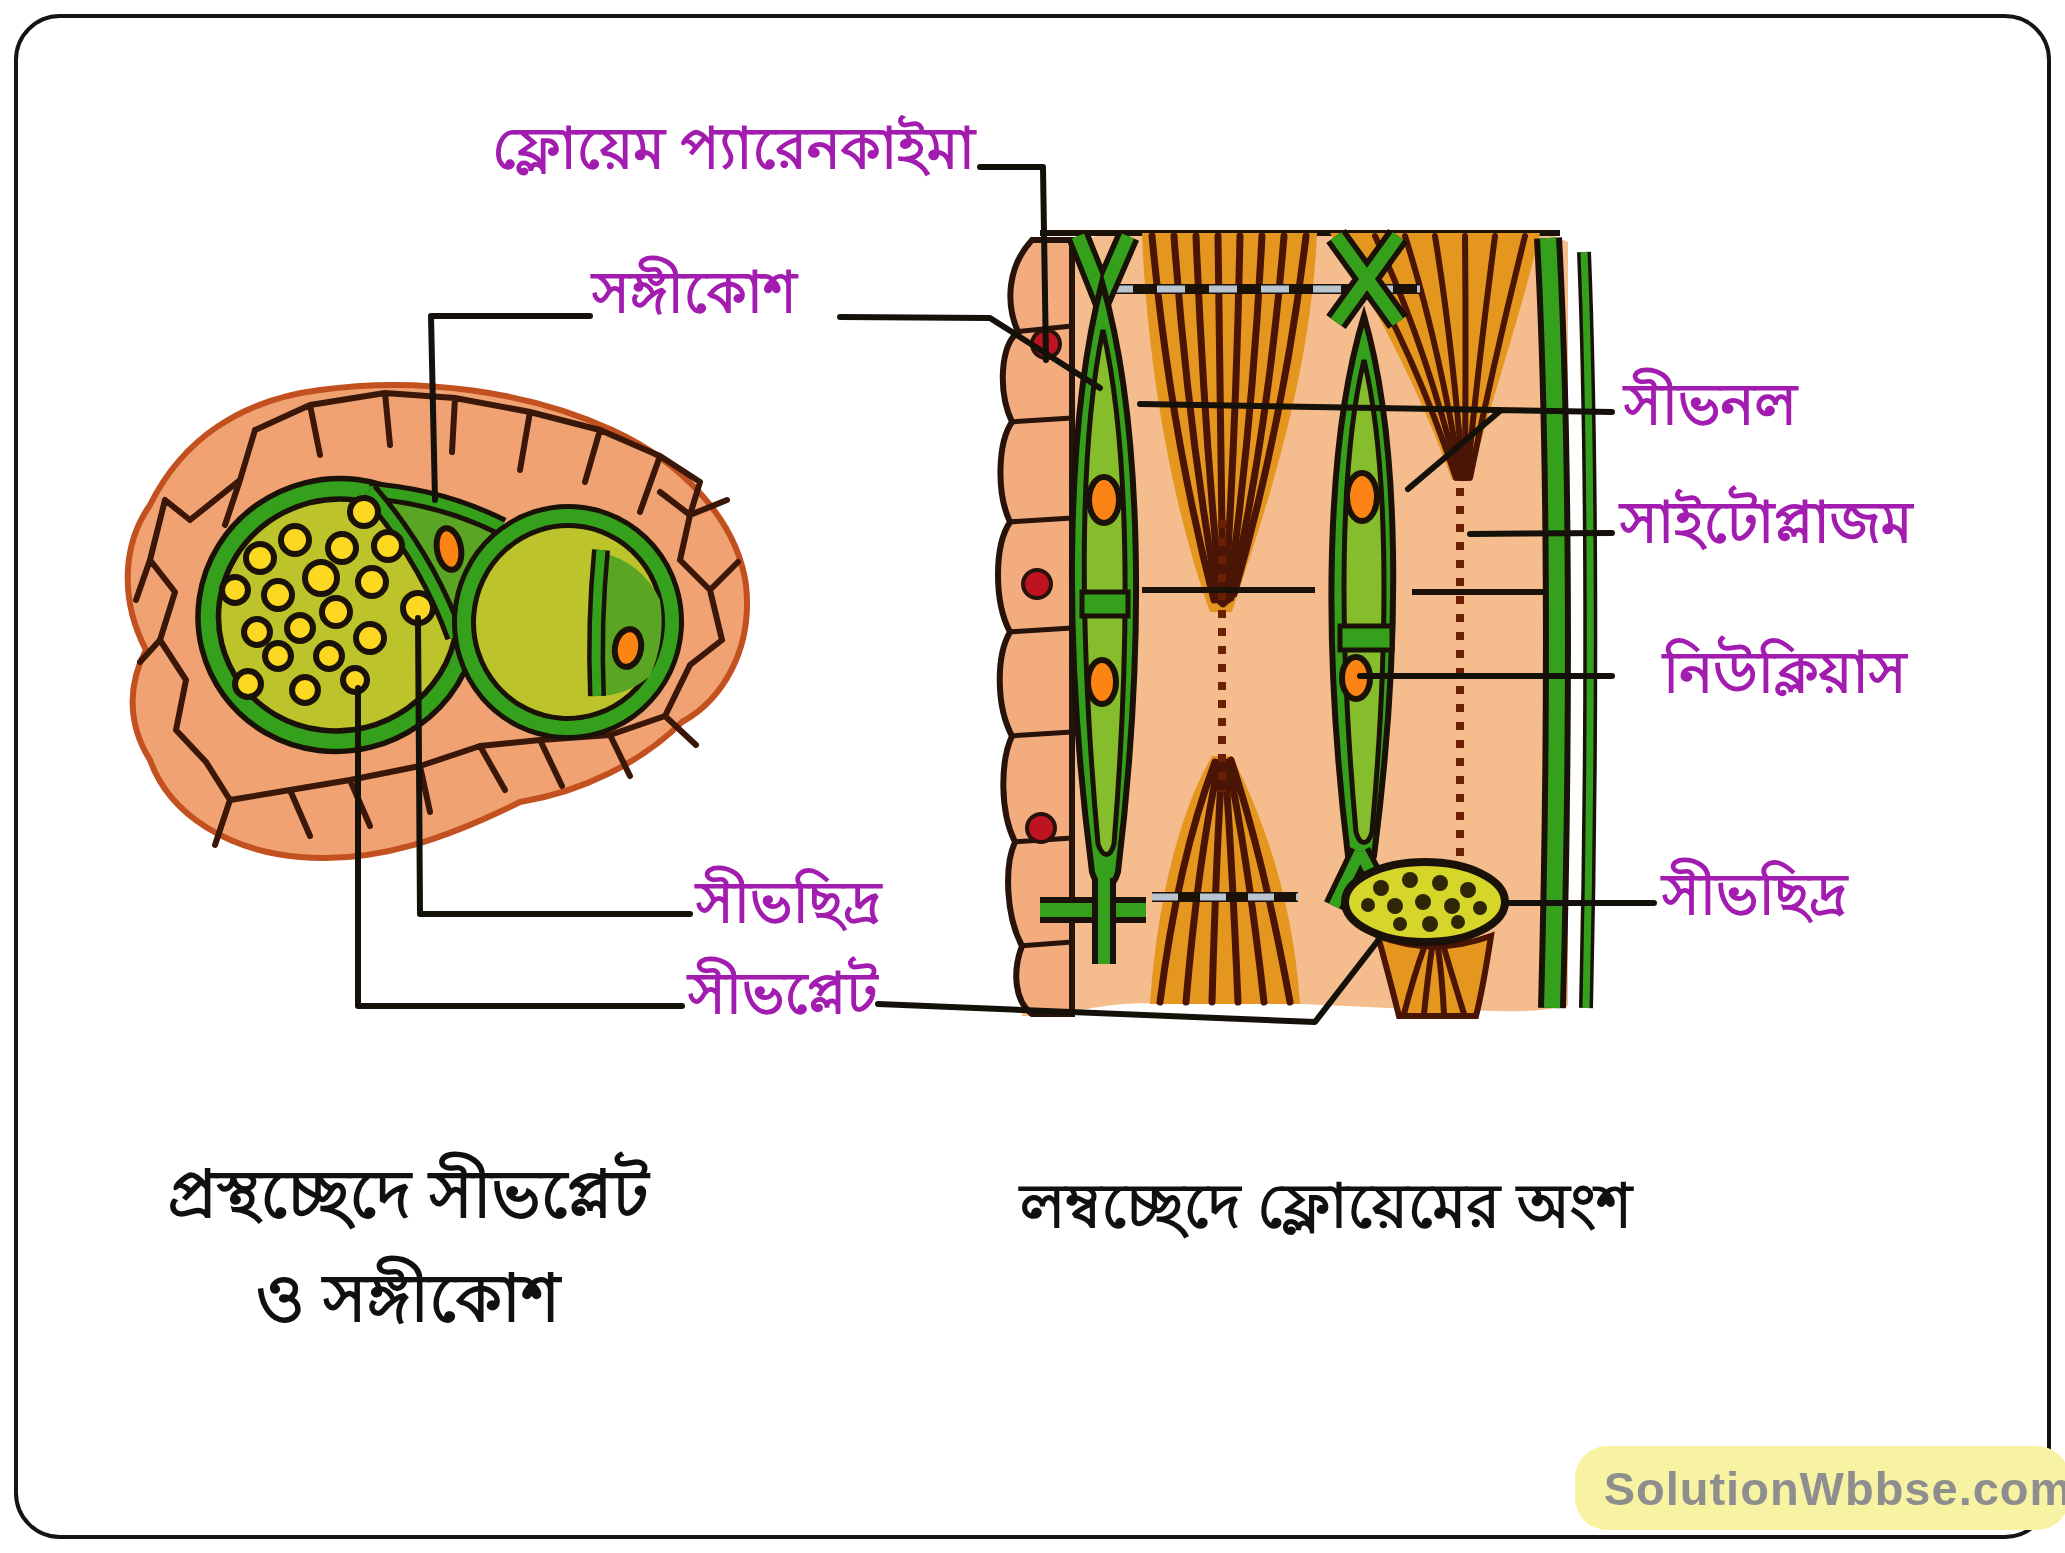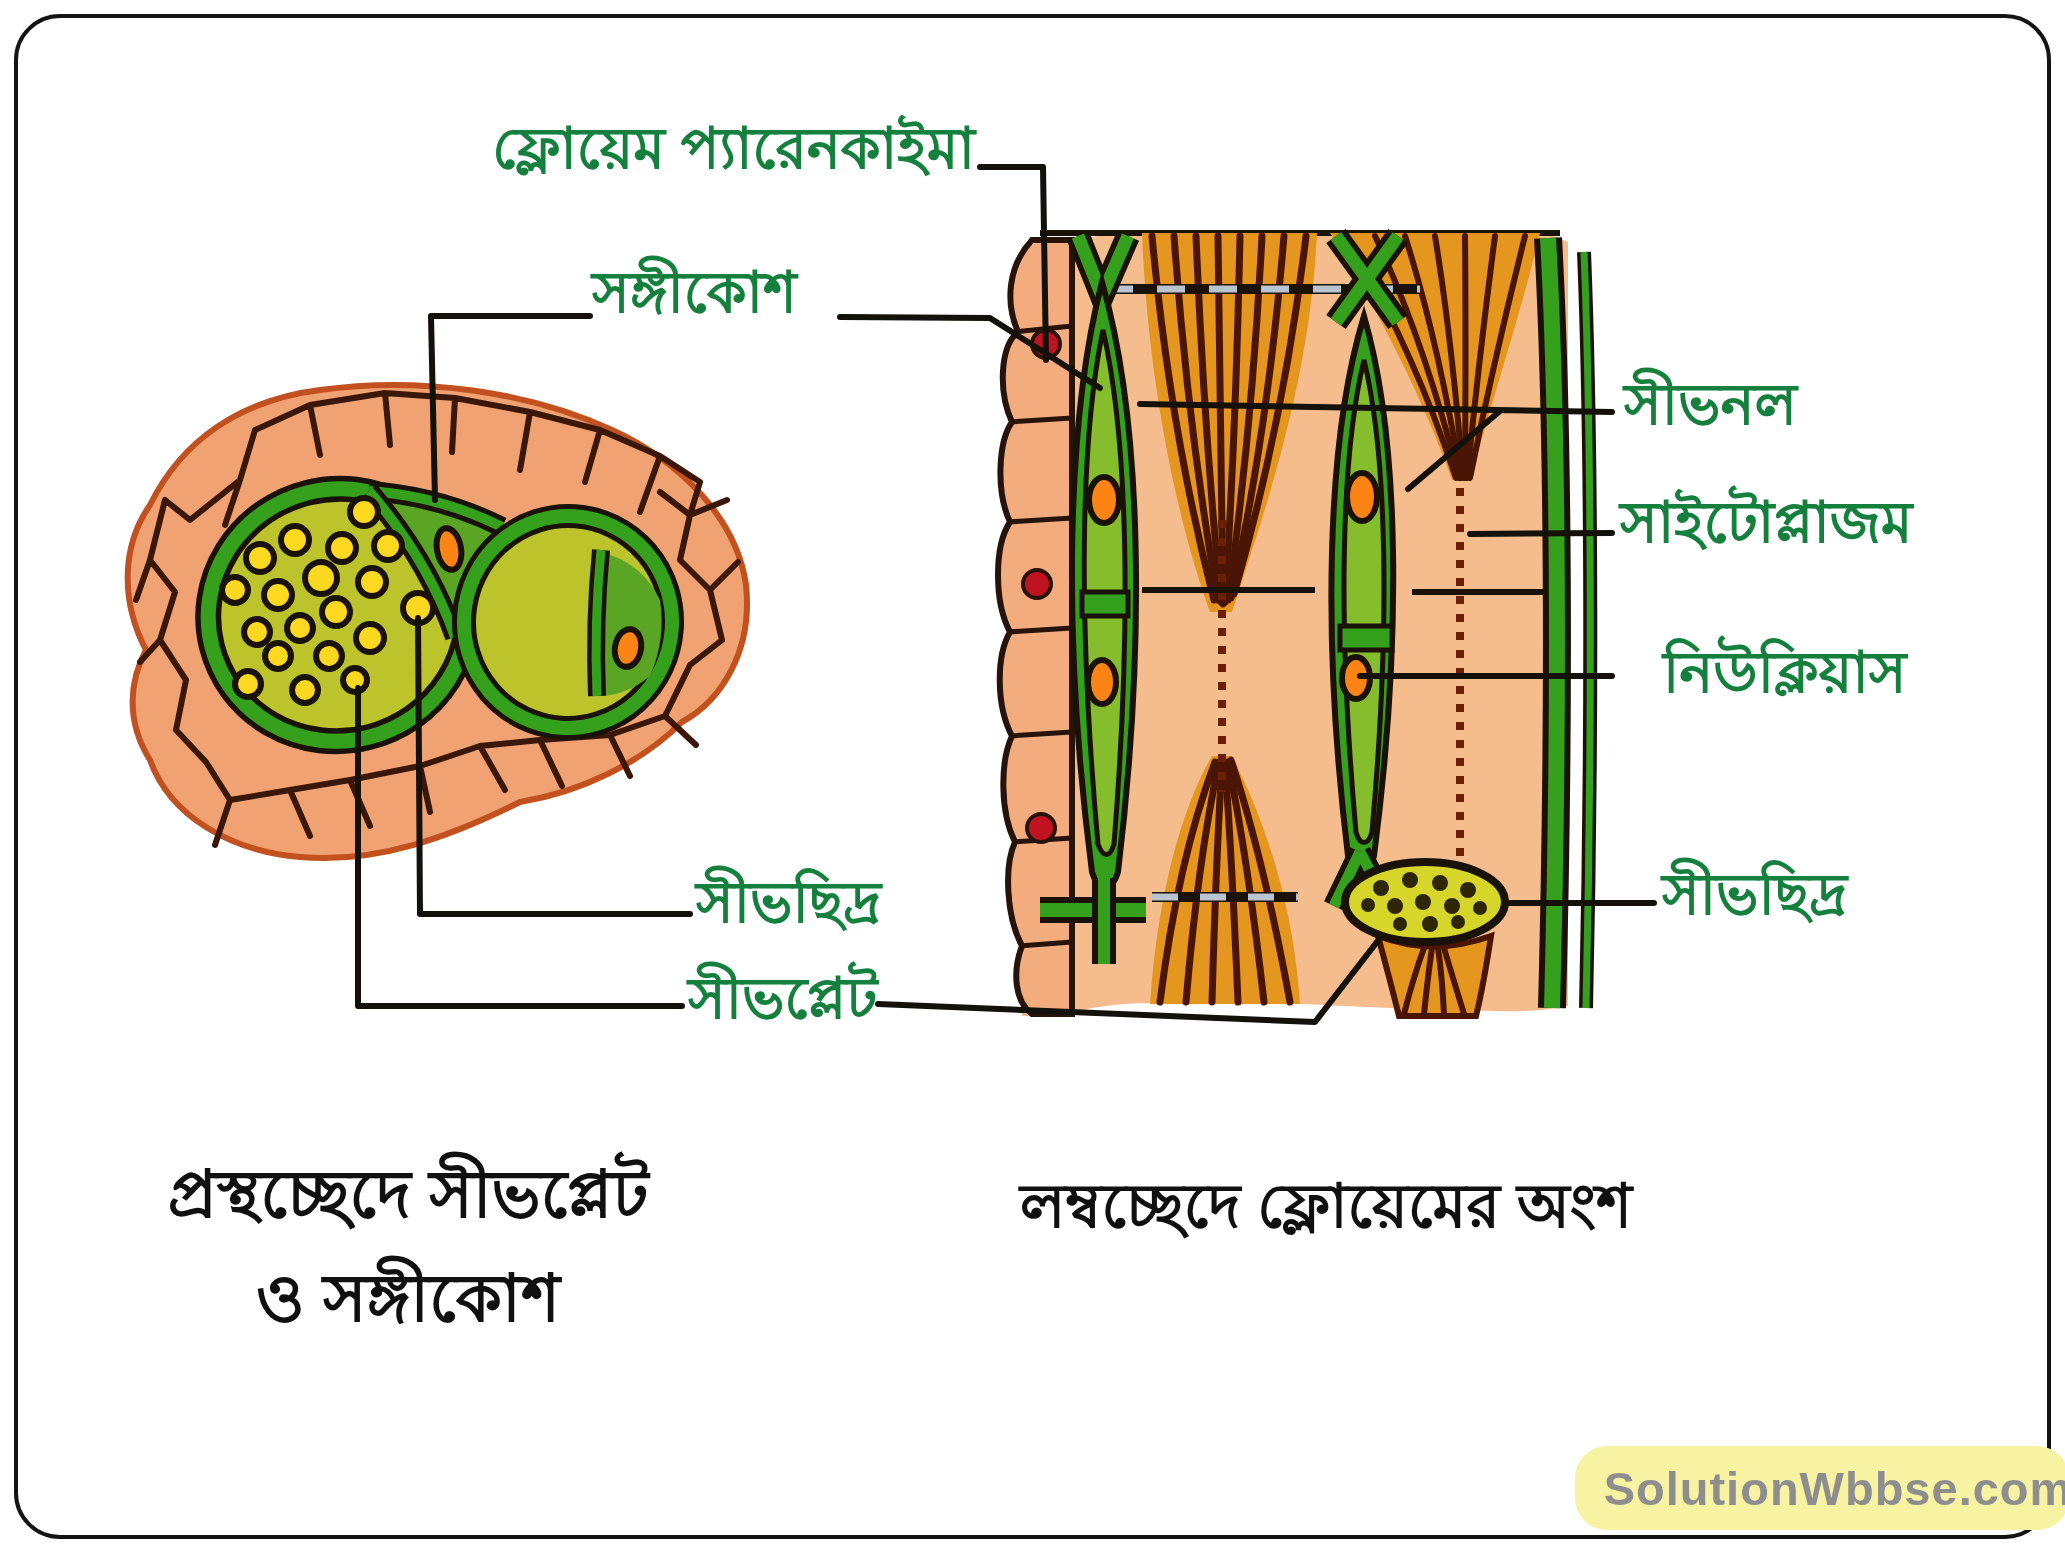--- a/index.html
+++ b/index.html
@@ -1,21 +1,21 @@
 <!DOCTYPE html>
 <html><head>
 <meta charset="utf-8">
 <style>
   html,body{margin:0;padding:0;background:#ffffff;}
   .canvas{position:relative;width:2065px;height:1553px;background:#ffffff;overflow:hidden;
           font-family:"Liberation Sans","DejaVu Sans",sans-serif;}
   .frame{position:absolute;left:14px;top:14px;right:14px;bottom:14px;
          border:4px solid #141414;border-radius:46px;}
   svg.art{position:absolute;left:0;top:0;}
-  .lbl{position:absolute;font-weight:bold;color:#15803d;font-size:57px;white-space:nowrap;line-height:1;}
+  .lbl{position:absolute;font-weight:bold;color:#a21caf;font-size:57px;white-space:nowrap;line-height:1;}
   .lbl.right-align{text-align:right;}
   .caption{position:absolute;font-weight:800;color:#101010;text-align:center;line-height:1.58;}
   .caption.left{left:128px;top:1142px;width:560px;font-size:66px;}
   .caption.right{left:1020px;top:1158px;width:580px;font-size:61px;white-space:nowrap;}
   .watermark{position:absolute;left:1575px;top:1446px;width:462px;height:84px;border-radius:32px;
              background:#f8f3a2;display:flex;align-items:center;justify-content:center;
              font-size:47px;font-weight:bold;color:#8e8e8e;letter-spacing:1px;padding-left:32px;}
 </style>
 </head>
 <body>
@@ -251,21 +251,21 @@
   <div class="lbl" style="left:1624px;top:376px;">সীভনল</div>
 
   <div class="lbl" style="left:1620px;top:494px;">সাইটোপ্লাজম</div>
 
   <div class="lbl" style="left:1620px;top:644px;margin-left:43px;">নিউক্লিয়াস</div>
 
   <div class="lbl" style="left:1662px;top:866px;">সীভছিদ্র</div>
 
   <div class="lbl" style="left:696px;top:874px;">সীভছিদ্র</div>
 
-  <div class="lbl" style="left:688px;top:970px;">সীভপ্লেট</div>
+  <div class="lbl" style="left:688px;top:970px;font-family:Liberation Mono, monospace;">সীভপ্লেট</div>
 
   <div class="caption right">লম্বচ্ছেদে ফ্লোয়েমের অংশ</div>
   <div class="caption left">
     <div>প্রস্থচ্ছেদে সীভপ্লেট</div>
     <div>ও সঙ্গীকোশ</div>
   </div>
 
   <div class="watermark">SolutionWbbse.com</div>
 </div>
 

